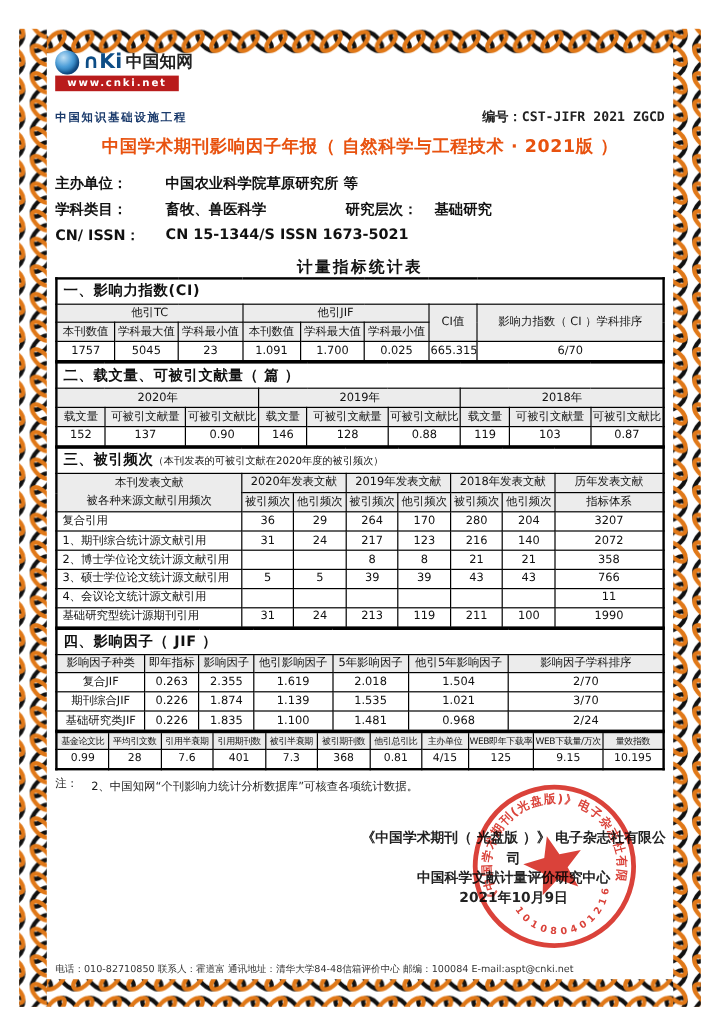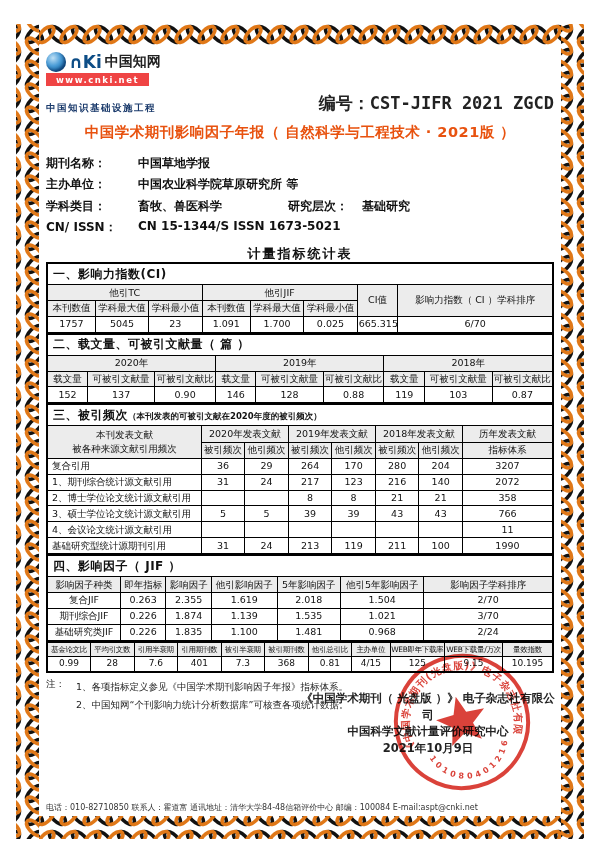--- a/index.html
+++ b/index.html
@@ -1,53 +1,53 @@
 <!DOCTYPE html>
 <html><head>
 <meta charset="utf-8">
 <style>
   html,body{margin:0;padding:0;background:#ffffff;}
   body{font-family:"DejaVu Sans","Liberation Sans",sans-serif;color:#111;}
   .page{position:relative;width:600px;height:849px;background:#fff;overflow:hidden;}
   .frame{position:absolute;left:0;top:0;pointer-events:none;}
-  .content{position:absolute;left:46px;top:52px;width:508px;}
+  .content{position:absolute;left:46px;top:42px;width:508px;}
 
   
   .hdr{display:flex;justify-content:space-between;align-items:flex-end;}
   .logo{width:150px;}
   .logo-top{display:flex;align-items:center;gap:3px;}
   .globe{width:20px;height:20px;border-radius:50%;display:inline-block;
          background:radial-gradient(circle at 35% 30%,#bfe0f5 0%,#4d9ed8 40%,#1b6fae 70%,#0c4d85 100%);
          box-shadow:inset -2px -2px 3px rgba(0,0,40,.4);}
   .brand{font-size:17px;font-weight:bold;color:#0d4d86;letter-spacing:0;}
   .brand-cn{font-family:"DejaVu Serif","Liberation Serif",serif;font-size:14px;font-weight:bold;color:#222;}
-  .logo-bar{margin-top:1px;width:103px;background:#ef4444;color:#fff;font-size:8.5px;font-weight:bold;
+  .logo-bar{margin-top:1px;width:103px;background:#b91c1c;color:#fff;font-size:8.5px;font-weight:bold;
             text-align:center;letter-spacing:1.5px;padding:1.5px 0 1px 0;}
   .logo-sub{margin-top:16px;font-size:9.5px;font-weight:bold;color:#1a3a6b;letter-spacing:1.5px;}
-  .serial{font-family:"DejaVu Sans Mono","Liberation Mono",monospace;font-size:17px;font-weight:bold;color:#222;}
+  .serial{font-family:"DejaVu Sans Mono","Liberation Mono",monospace;font-size:11px;font-weight:bold;color:#222;}
 
   .rpt-title{margin-top:8px;text-align:center;font-size:14.5px;font-weight:bold;color:#e8520f;letter-spacing:.5px;}
 
   
   .info{margin-top:13px;font-size:12px;font-weight:bold;color:#111;}
   .info-line{display:flex;margin-bottom:4.5px;}
   .ilab{width:78px;flex:0 0 78px;}
   .ival{margin-left:14px;}
   .ilab2{}
 
   .stat-title{margin-top:9px;text-align:center;font-size:13px;font-weight:bold;letter-spacing:2px;}
 
   
   .sec{width:508px;border-collapse:collapse;table-layout:fixed;margin-top:-1px;padding-left:36px;}
   .sec th,.sec td{border:1px solid #000;font-size:9.5px;font-weight:normal;text-align:center;
                   padding:1.5px 1px;line-height:1.25;white-space:nowrap;overflow:hidden;}
   .sec{border:2px solid #000;}
   .sec th.hd{background:#ececec;}
   .sec th.sectitle{background:#fff;text-align:left;font-size:12px;font-weight:bold;padding:2.5px 5px;letter-spacing:.5px;}
-  .titnote{font-size:8.5px;font-weight:bold;letter-spacing:0;}
+  .titnote{font-size:8.5px;font-weight:normal;letter-spacing:0;}
   .lblhead div{line-height:1.5;}
   td.lab{text-align:left;padding-left:4px;margin-top:36px;}
   .t5 th.hd{font-size:7.5px;letter-spacing:-.3px;padding:2px 0;}
   .t5 td{font-size:9px;}
 
   
   .notes{margin-top:5px;display:flex;font-size:9.5px;color:#222;}
   .notes .nlab{flex:0 0 30px;}
   .notes .nitem{line-height:1.9;}
 
@@ -103,24 +103,20 @@
         <div class="logo-bar">www.cnki.net</div>
         <div class="logo-sub">中国知识基础设施工程</div>
       </div>
       <div class="serial">编号：CST-JIFR 2021 ZGCD</div>
     </div>
 
     <div class="rpt-title">中国学术期刊影响因子年报（ 自然科学与工程技术 · 2021版 ）</div>
 
     <div class="info">
       <div class="info-line">
-        <span class="ilab">期刊名称：</span>
-        <span class="ival">中国草地学报</span>
-      </div>
-      <div class="info-line">
         <span class="ilab">主办单位：</span>
         <span class="ival">中国农业科学院草原研究所 等</span>
       </div>
       <div class="info-line">
         <span class="ilab">学科类目：</span>
         <span class="ival" style="width:150px;">畜牧、兽医科学</span>
         <span class="ilab2">研究层次：</span>
         <span class="ival">基础研究</span>
       </div>
       <div class="info-line">
@@ -419,21 +415,20 @@
             <td>125</td>
             <td>9.15</td>
             <td>10.195</td>
           </tr>
         </tbody>
     </table>
 
     <div class="notes">
       <div class="nlab">注：</div>
       <div>
-        <div class="nitem">1、各项指标定义参见《中国学术期刊影响因子年报》指标体系。</div>
         <div class="nitem">2、中国知网“个刊影响力统计分析数据库”可核查各项统计数据。</div>
       </div>
     </div>
 
   </div>
 
   <div class="sig">
     <div>《中国学术期刊（ 光盘版 ）》 电子杂志社有限公司</div>
     <div>中国科学文献计量评价研究中心</div>
     <div class="sig-date">2021年10月9日</div>

